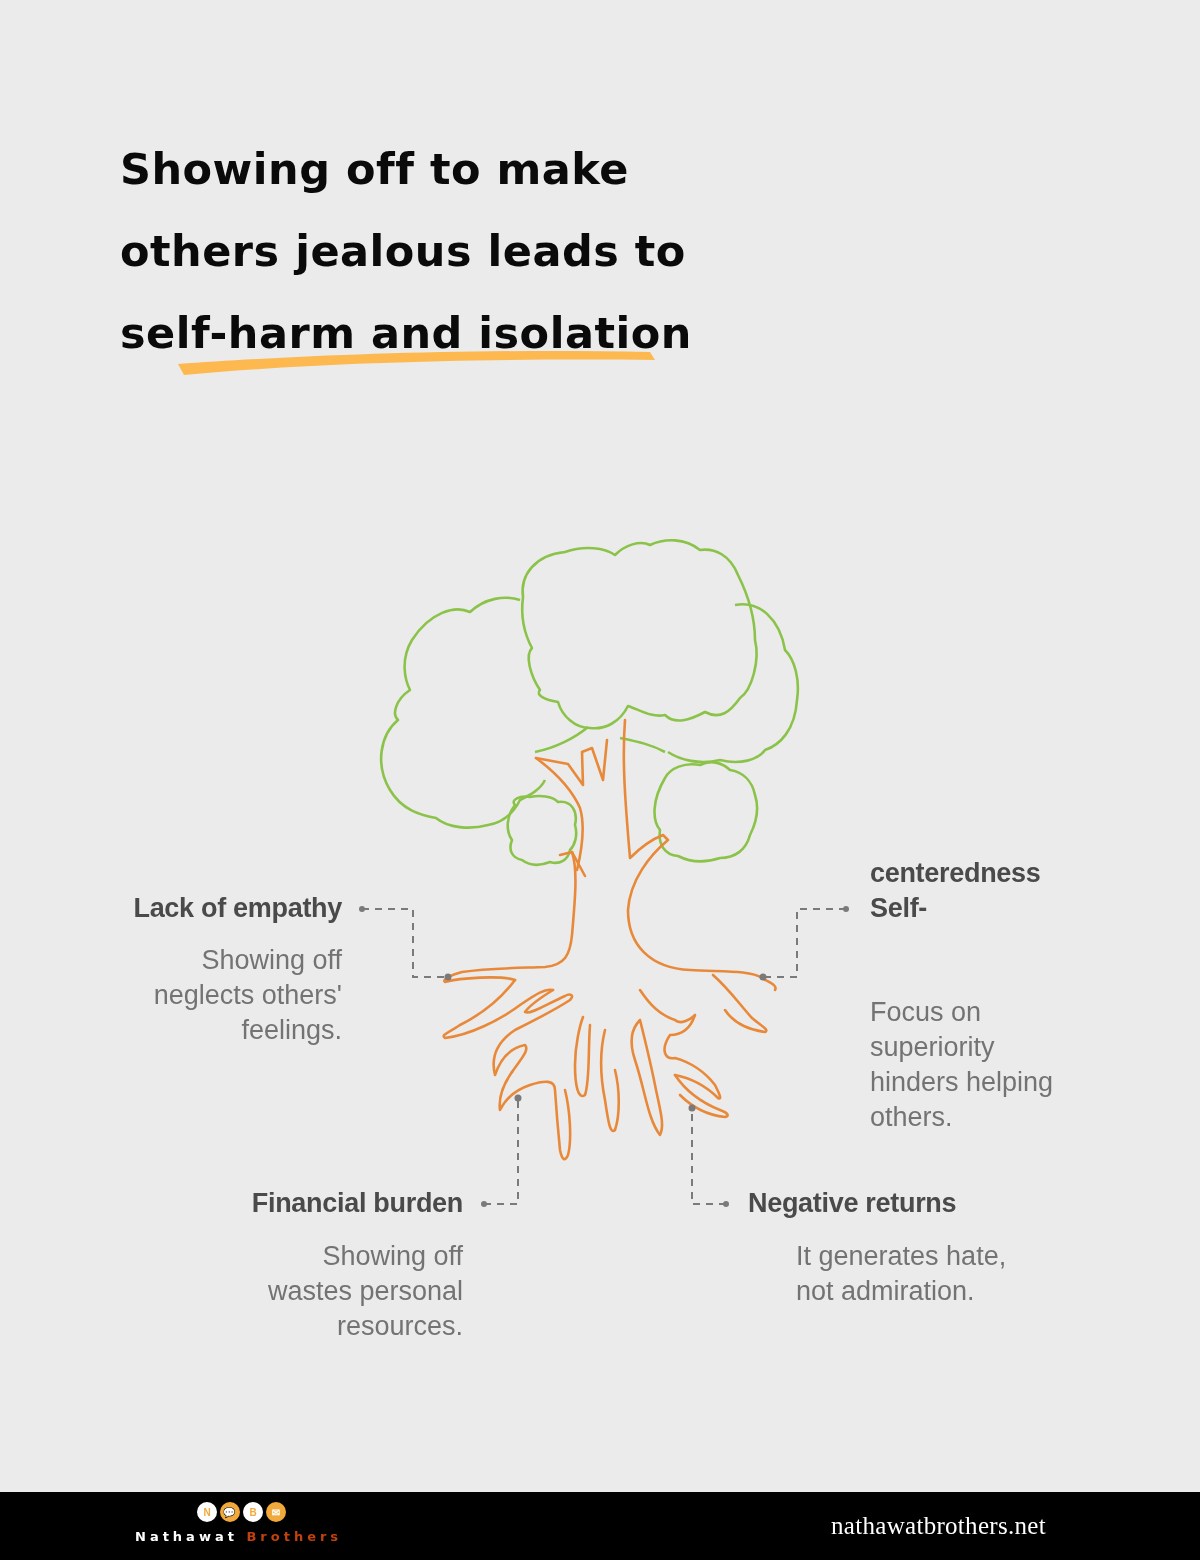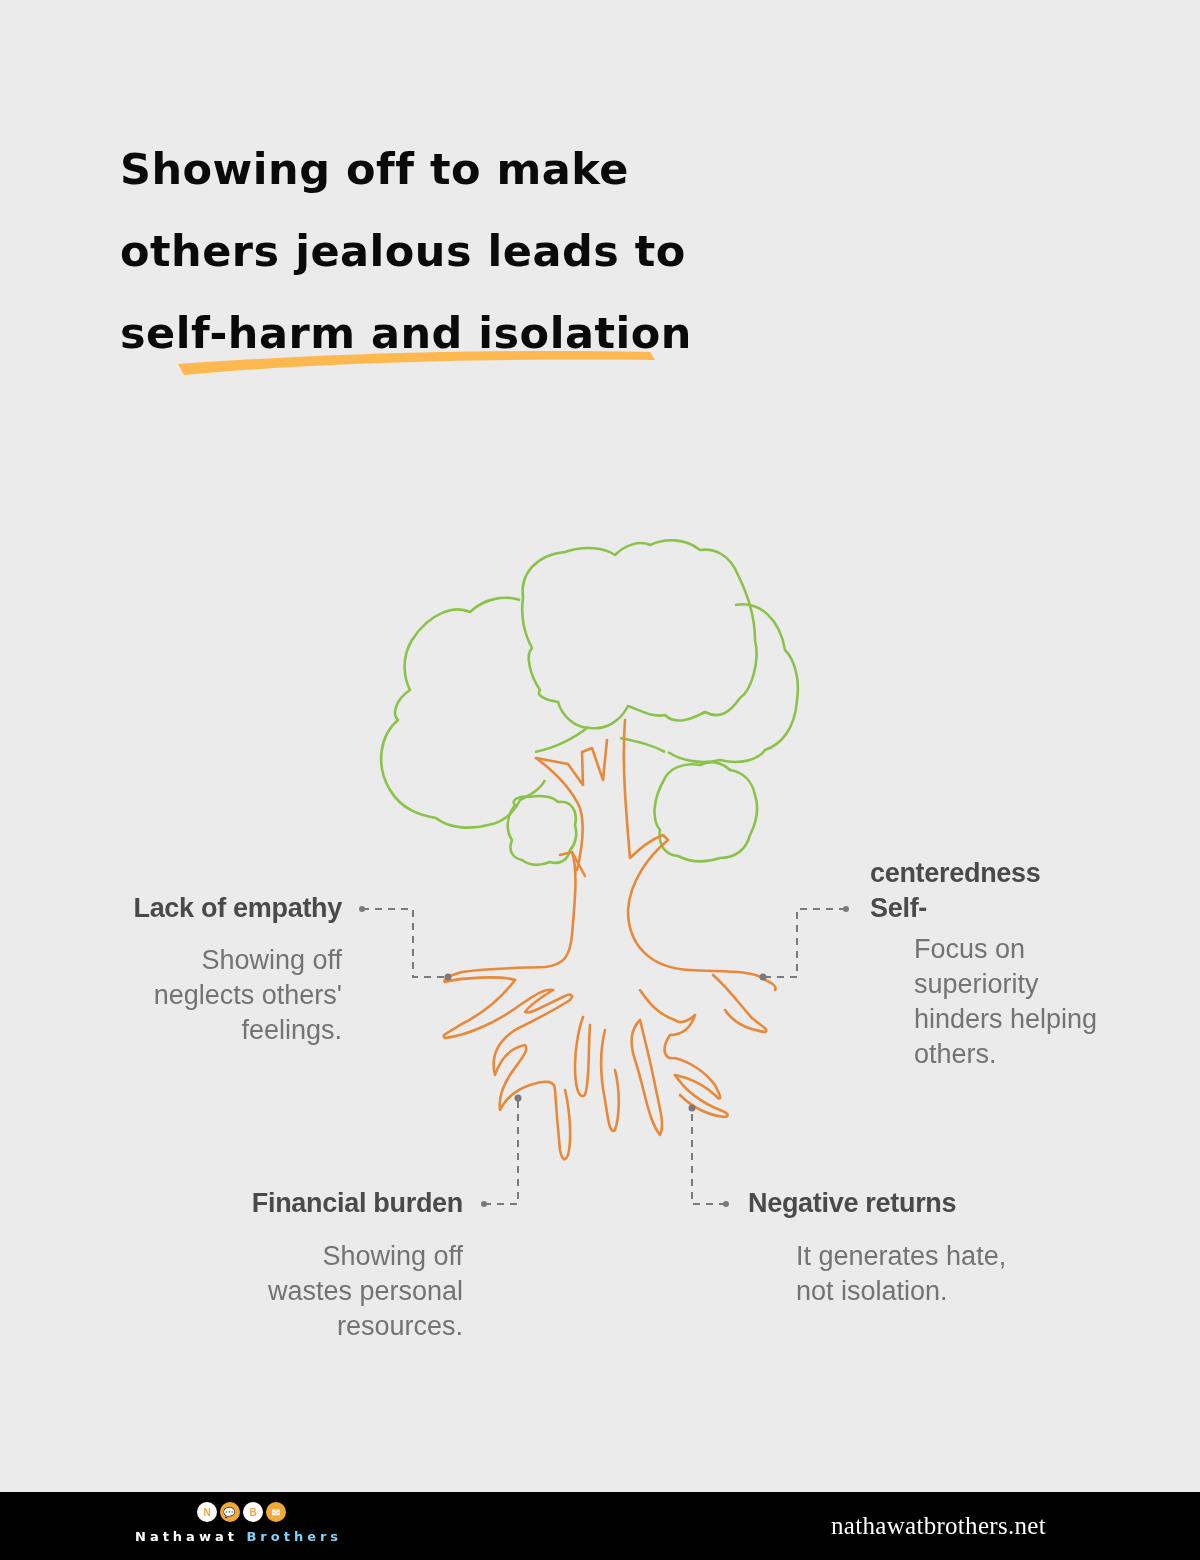--- a/index.html
+++ b/index.html
@@ -33,21 +33,21 @@
     width: 20px; height: 20px; border-radius: 50%;
     font-size: 10px; font-weight: bold; display: flex; align-items: center; justify-content: center;
   }
   .logo-circle.white { background: #ffffff; color: #f2a93b; }
   .logo-circle.orange { background: #f2a93b; color: #ffffff; }
   .logo-text {
     position: absolute; left: 135px; top: 37px; font-family: "DejaVu Sans", sans-serif;
     font-weight: bold; font-size: 13px; letter-spacing: 4px; white-space: nowrap;
   }
   .logo-text .w { color: #ffffff; }
-  .logo-text .o { color: #7dd3fc; }
+  .logo-text .o { color: #c2410c; }
   .footer-url {
     position: absolute; left: 831px; top: 20px; font-family: Liberation Serif, serif;
     font-size: 25px; color: #ffffff; letter-spacing: 0.3px;
   }
 </style>
 </head>
 <body>
 
 <div class="title">
   <span class="line">Showing off to make</span>
@@ -118,38 +118,38 @@
 <div class="label-desc right-align" style="left:100px; top:943px; width:242px;">
   <div>Showing off</div>
   <div>neglects others'</div>
   <div>feelings.</div>
 </div>
 
 <div class="label-title" style="left:870px; top:856px; width:260px;">
   <div>centeredness</div>
   <div>Self-</div>
 </div>
-<div class="label-desc" style="left:870px; top:932px; width:260px;margin-left:44px;">
+<div class="label-desc" style="left:870px; top:995px; width:260px;">
   <div>Focus on</div>
   <div>superiority</div>
   <div>hinders helping</div>
   <div>others.</div>
 </div>
 
 <div class="label-title right-align" style="left:200px; top:1186px; width:263px;">Financial burden</div>
 <div class="label-desc right-align" style="left:200px; top:1239px; width:263px;">
   <div>Showing off</div>
   <div>wastes personal</div>
   <div>resources.</div>
 </div>
 
 <div class="label-title" style="left:748px; top:1186px; width:300px;">Negative returns</div>
 <div class="label-desc" style="left:748px; top:1239px; width:300px;margin-left:48px;">
   <div>It generates hate,</div>
-  <div>not isolation.</div>
+  <div>not admiration.</div>
 </div>
 
 <div class="footer">
   <div class="logo-circles">
     <div class="logo-circle white">N</div>
     <div class="logo-circle orange">💬</div>
     <div class="logo-circle white">B</div>
     <div class="logo-circle orange">✉</div>
   </div>
   <div class="logo-text">

